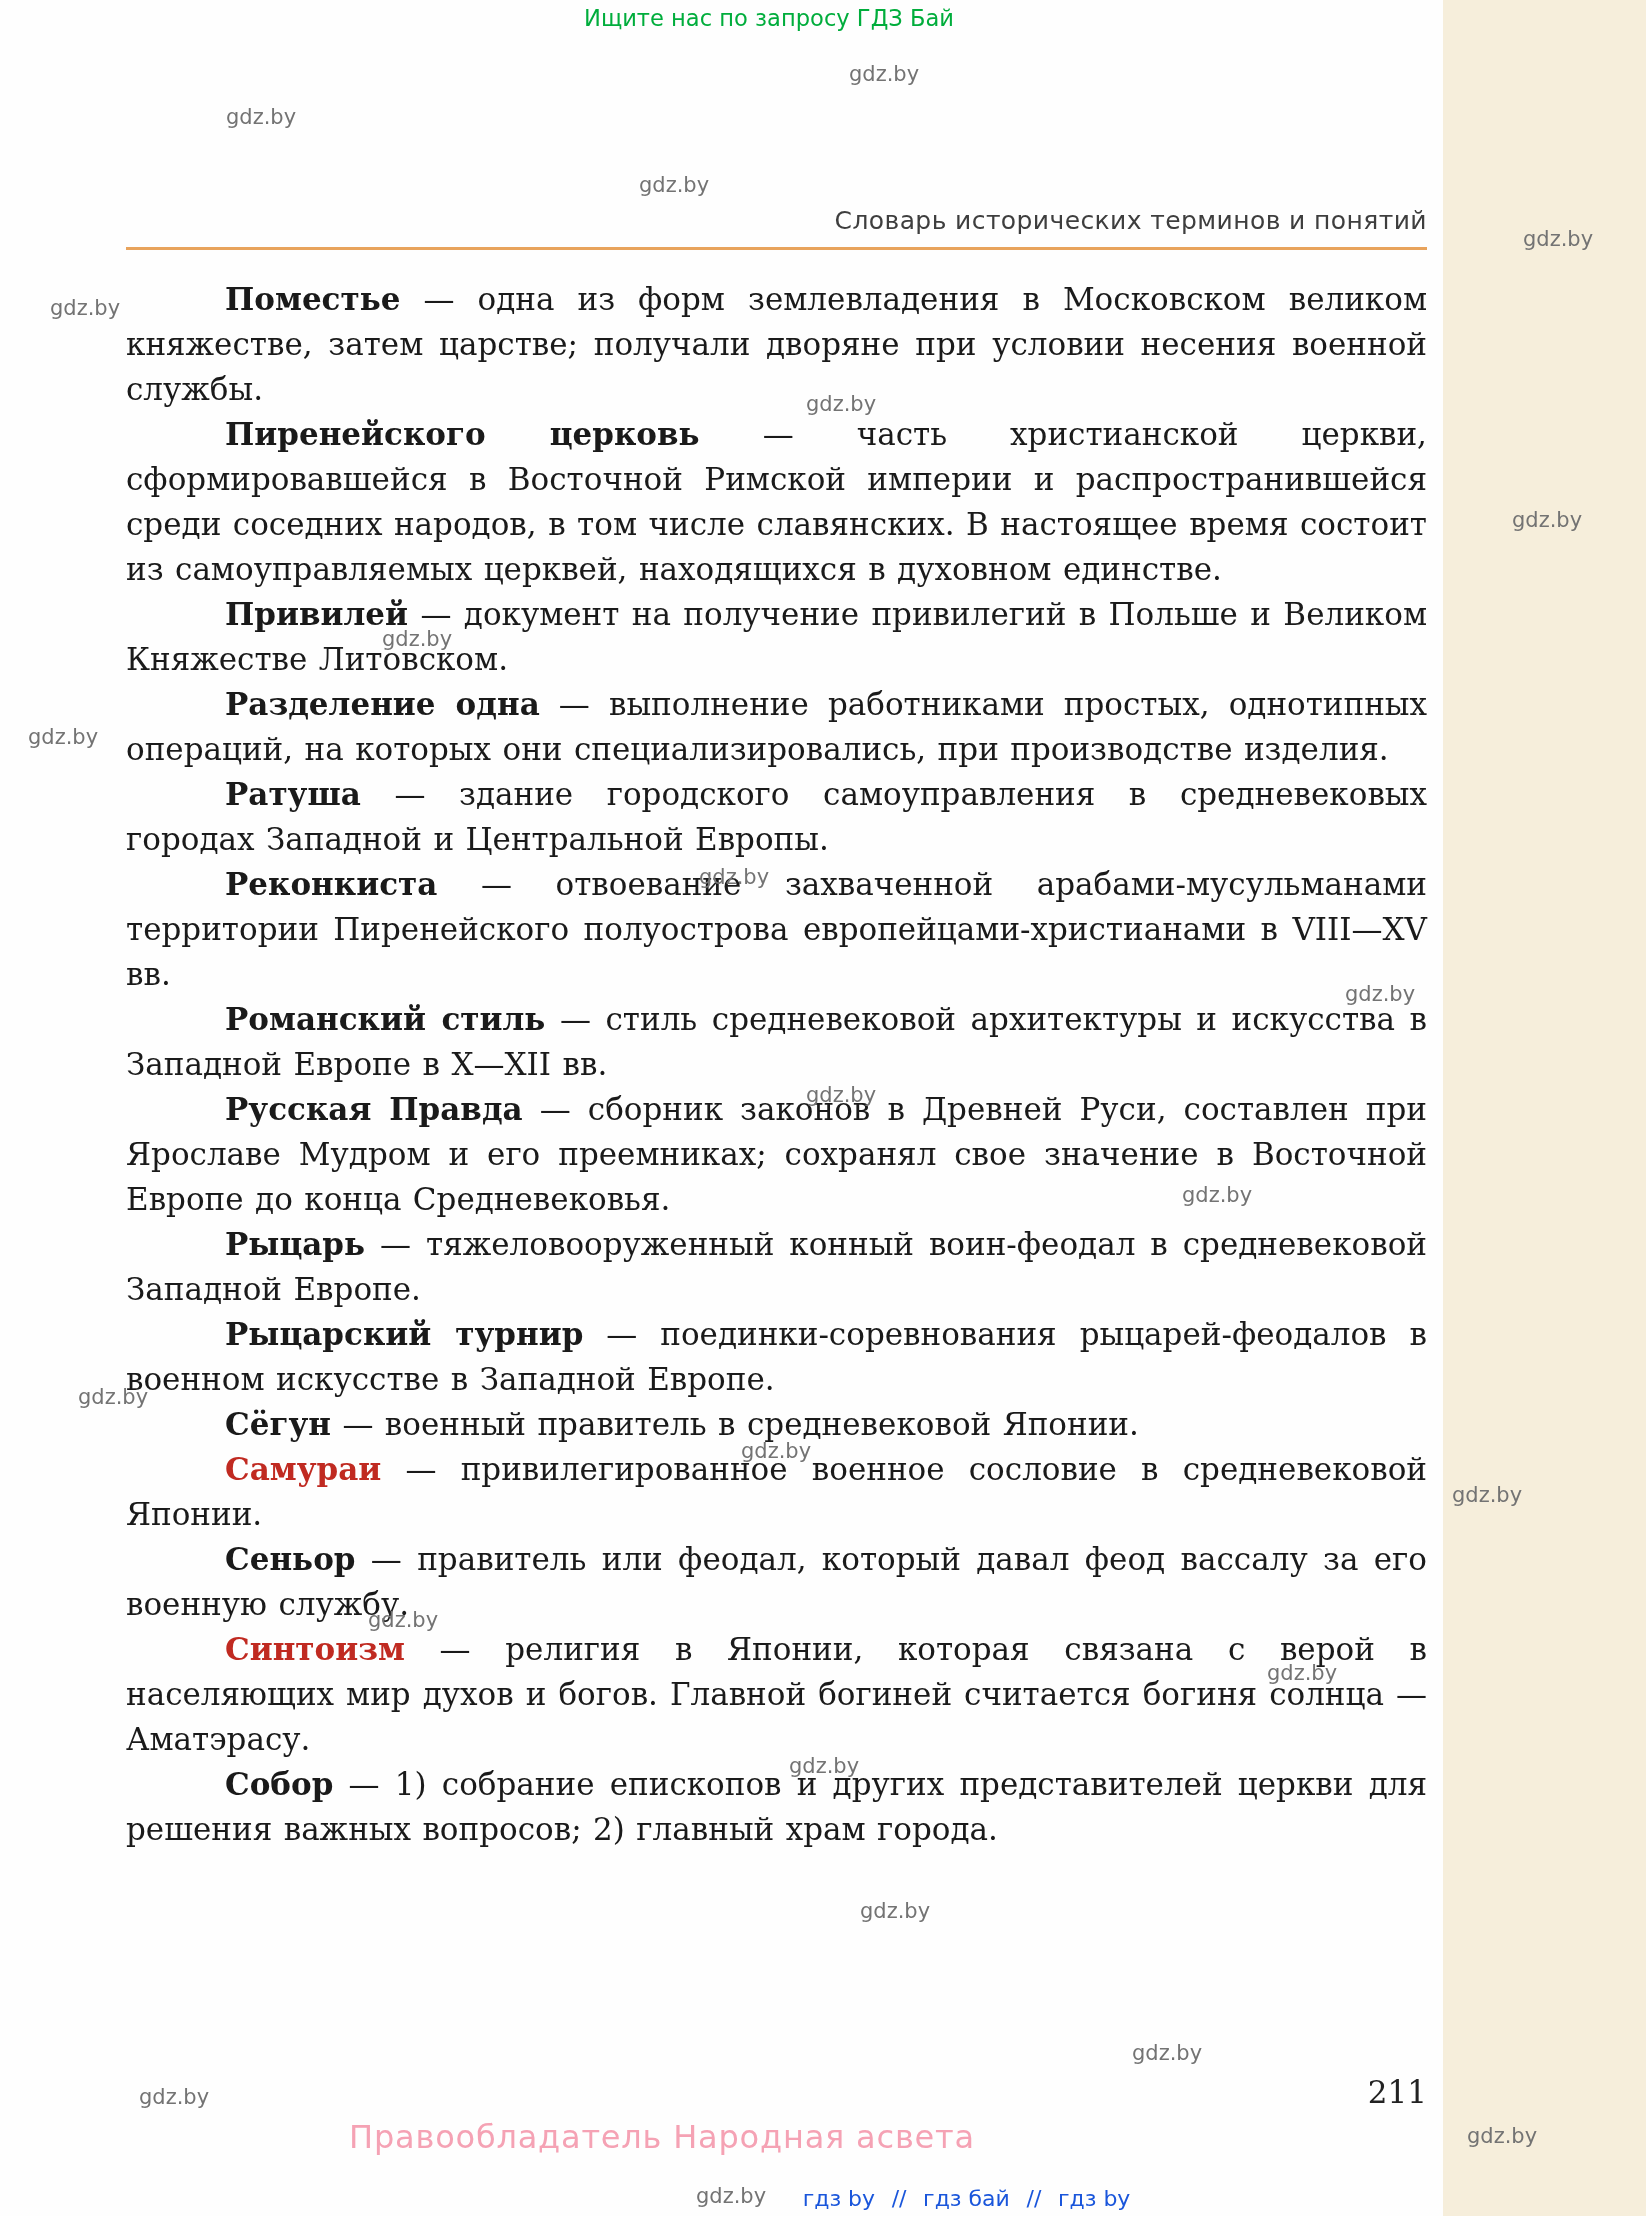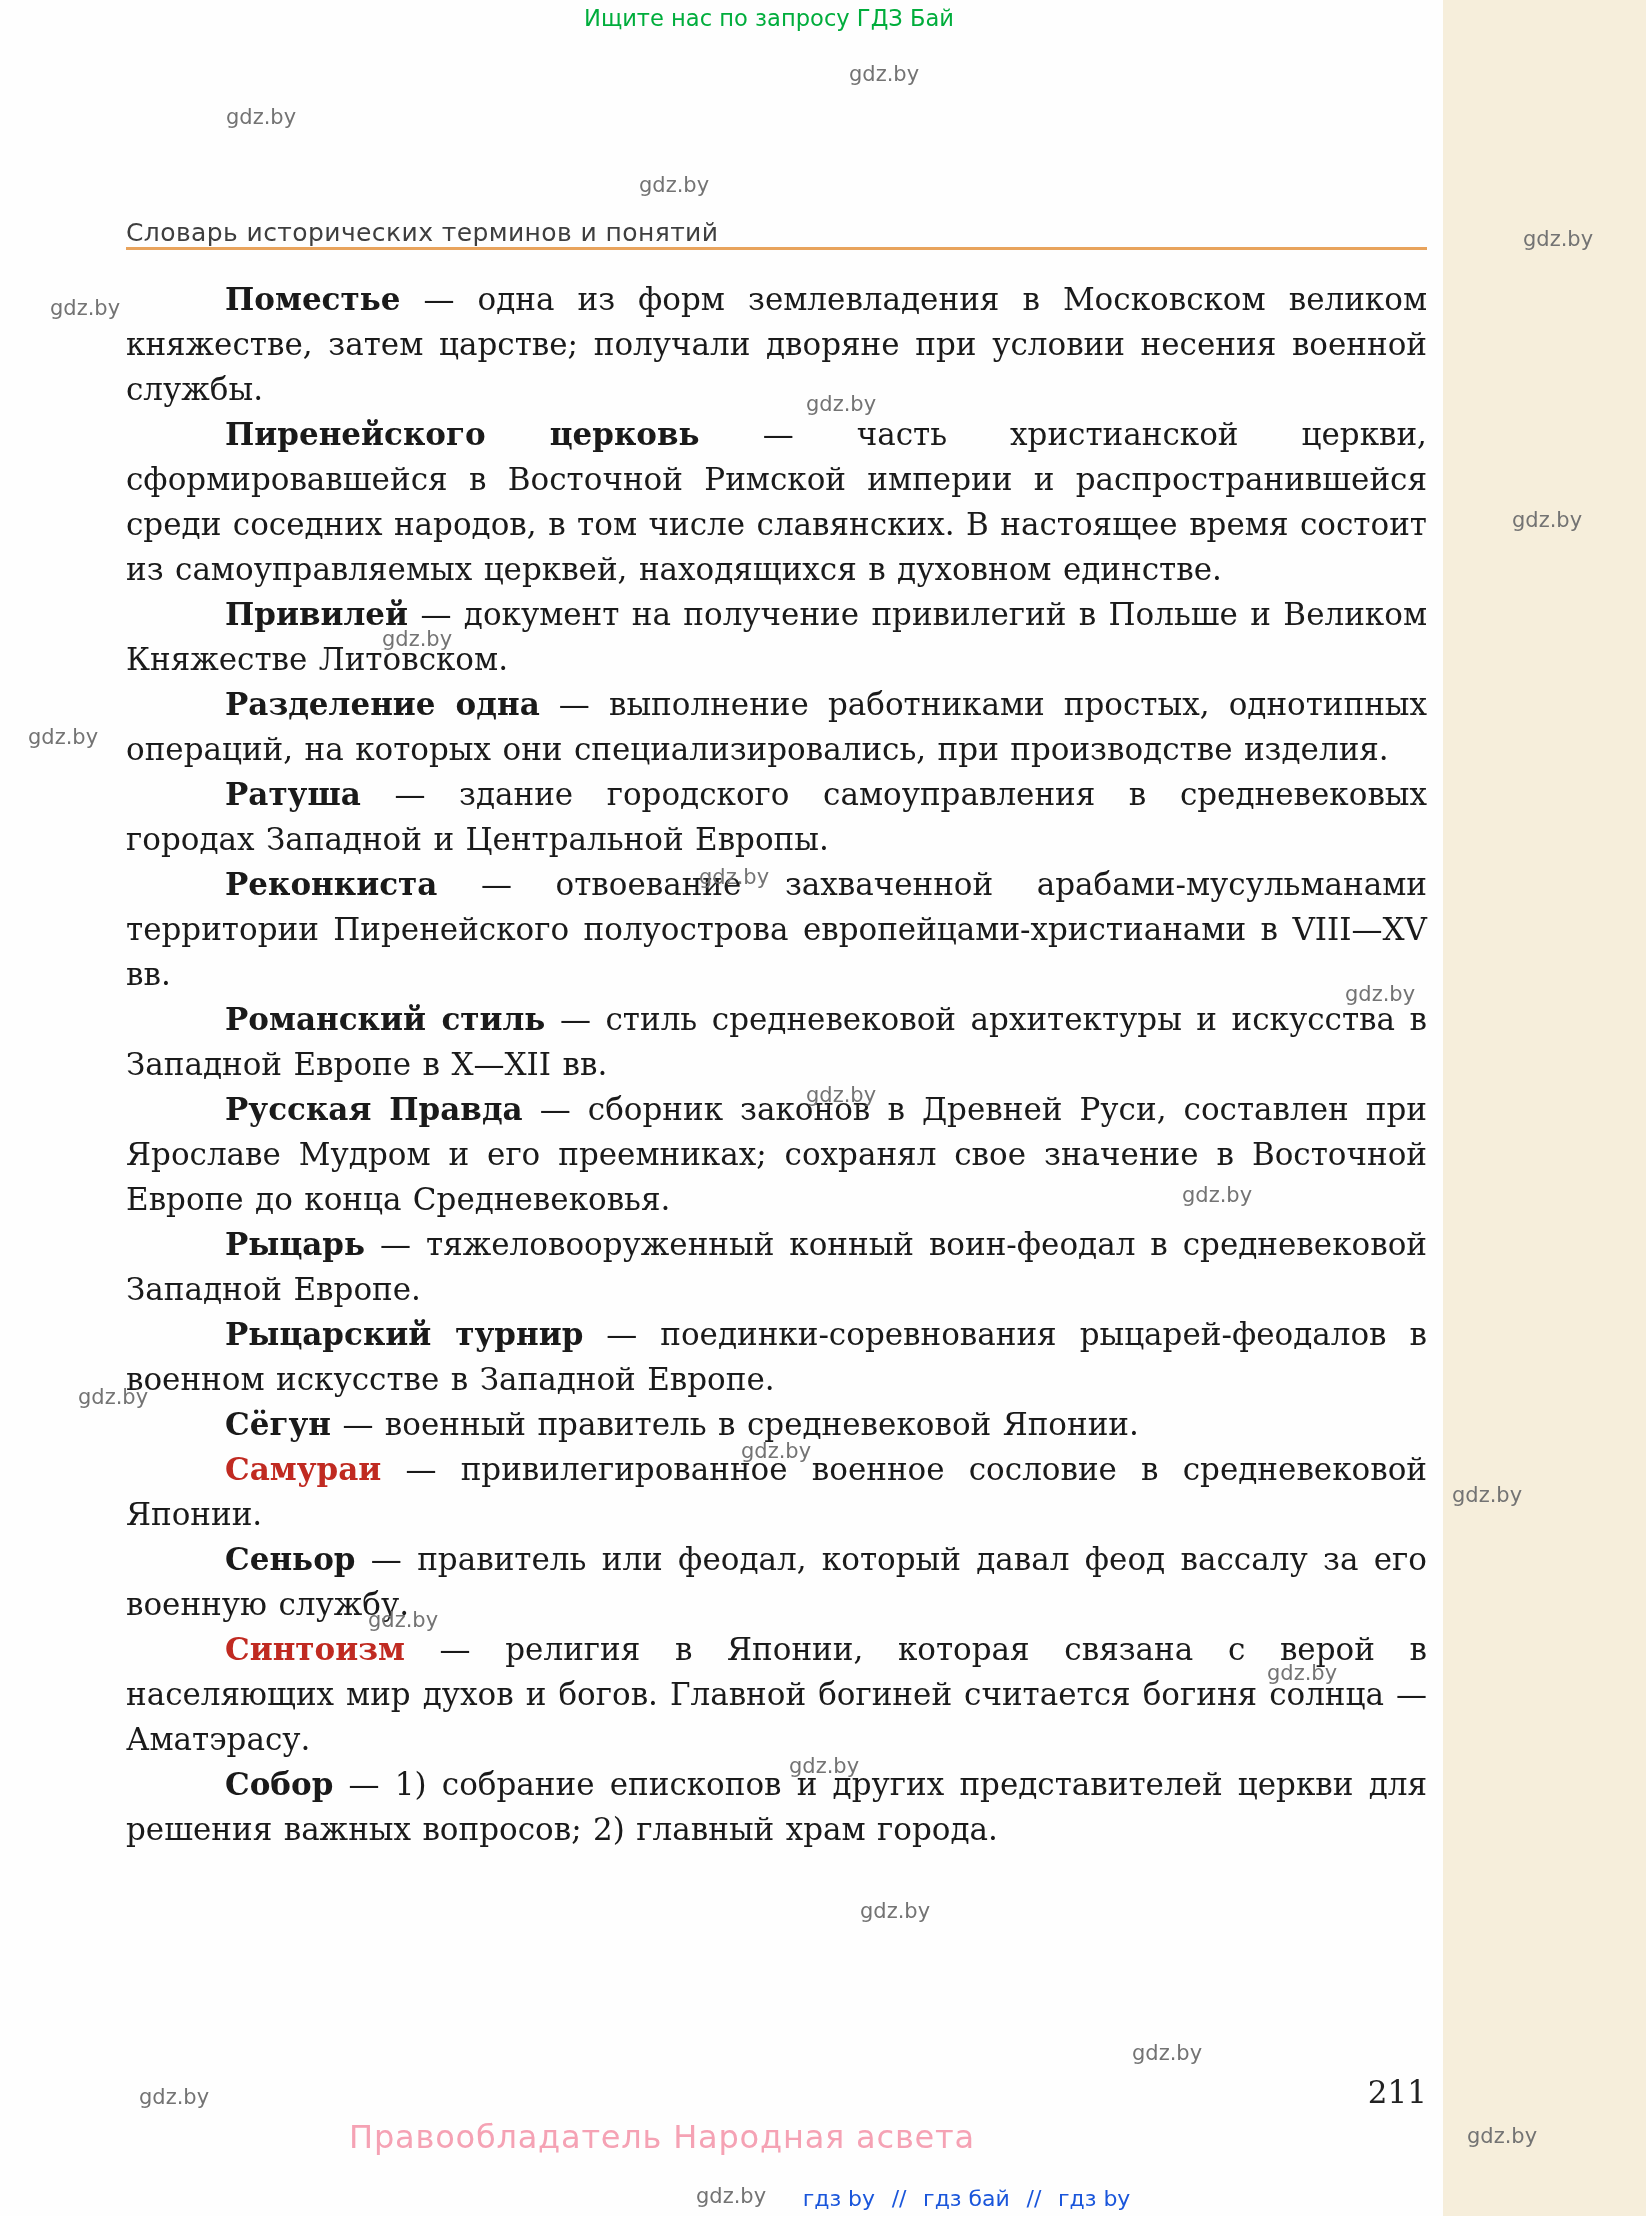--- a/index.html
+++ b/index.html
@@ -22,24 +22,23 @@
   }
   .cream-strip{
     position:absolute;left:1443px;top:0;width:204px;height:2216px;
     background:var(--strip-cream);
   }
   .promo-top{
     position:absolute;top:4.8px;left:0;width:1538px;text-align:center;
     font-family:"DejaVu Sans", sans-serif;font-size:22.6px;color:var(--promo-green);
   }
   .running-head{
-    position:absolute;top:206px;left:126px;width:1301px;text-align:left;
+    position:absolute;top:206px;left:126px;width:1301px;text-align:right;
     font-family:"DejaVu Sans", sans-serif;font-size:25px;color:#3e3e3e;
     letter-spacing:0.4px;
-    margin-top:12px;
   }
   .header-rule{
     position:absolute;top:247px;left:126px;width:1301px;height:3.2px;
     background:var(--rule-orange);
   }
   .entries{
     position:absolute;top:277px;left:126px;width:1301px;
   }
   p.entry{
     font-size:31px;line-height:45px;text-align:justify;text-indent:60px;

